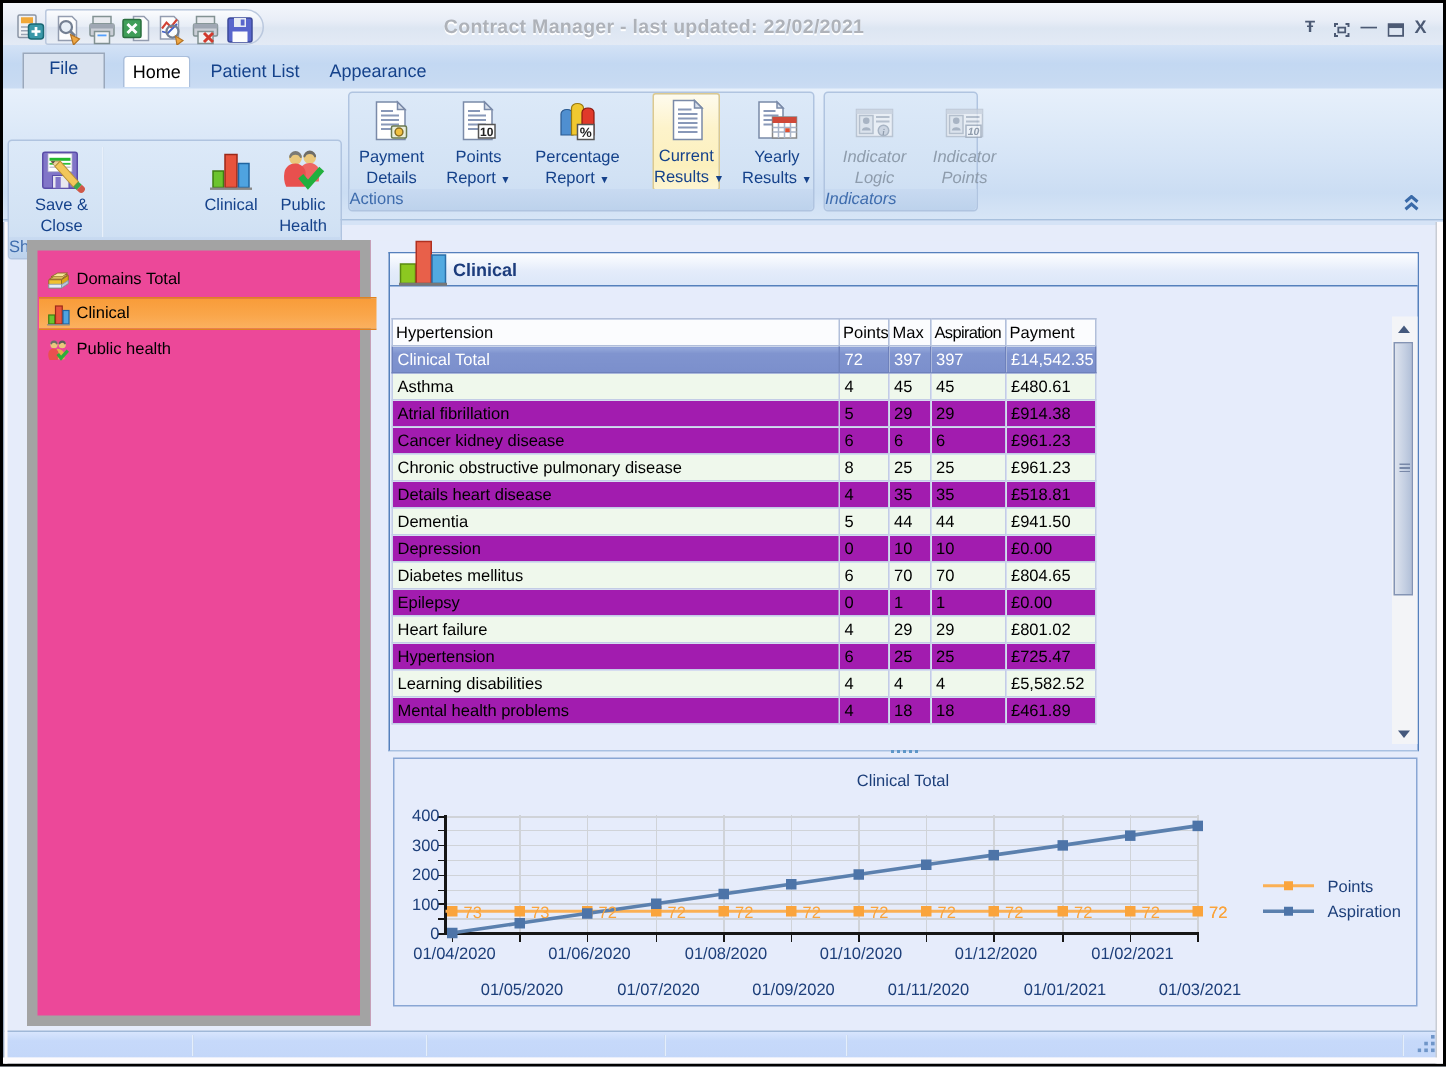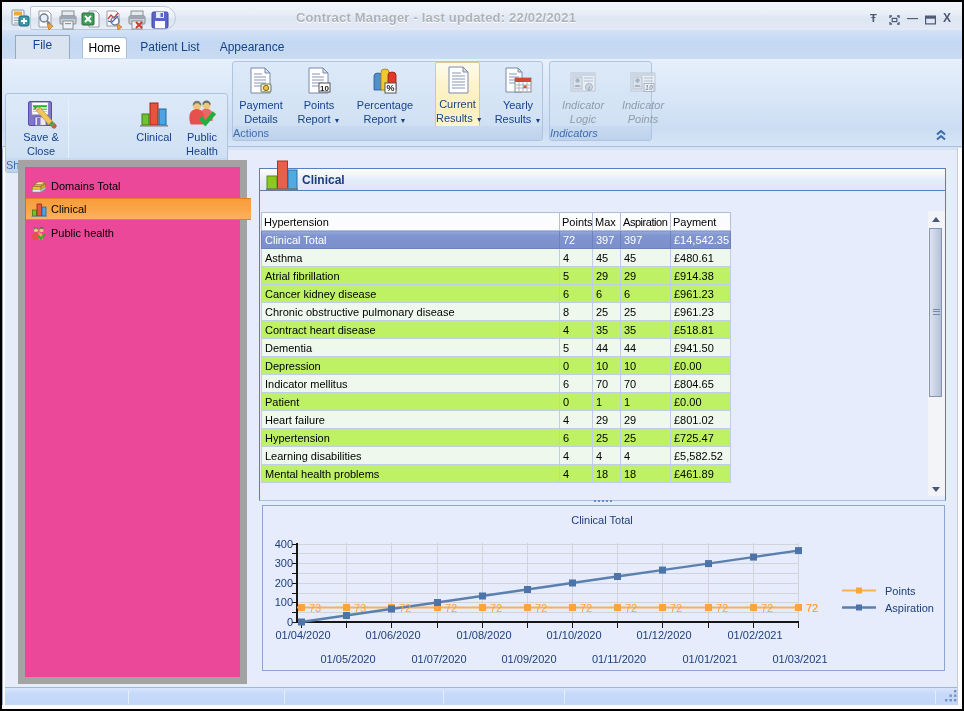--- a/index.html
+++ b/index.html
@@ -58,21 +58,21 @@
 #hdrbar { position:absolute; left:0px; top:0px; width:685px; height:22px; border-bottom:1px solid #5580bc;
   background:linear-gradient(#fdfeff, #e4ecfa 55%, #dce7f8); }
 #hdrbar .htx { position:absolute; left:42px; top:4px; font-weight:bold; font-size:12px; color:#1c3c7c; }
 #hdricon { position:absolute; left:14px; top:-1px; width:32px; height:31px; z-index:5; }
 #grid { position:absolute; left:1px; top:43px; width:470px; border-collapse:collapse; table-layout:fixed; font-size:11px; }
 #grid td { height:18px; padding:0 0 0 3px; border:1px solid #c3cce6; border-top:none; white-space:nowrap; overflow:hidden; }
 #grid tr.hdr td { background:#fbfcfe; border:1px solid #b2bfda; color:#000; padding-left:2px; }
 #grid tr.hdr td.c4 { letter-spacing:-0.45px; padding-left:2px; }
 #grid tr.sel td { background:linear-gradient(#95a9db 0%, #8094cf 25%, #7b8fcc 100%); color:#fff; border-color:#6e81bb; }
 #grid tr.g td { background:#eff8ec; }
-#grid tr.w td { background:#bef264; }
+#grid tr.w td { background:#a21caf; }
 
 #vscroll { position:absolute; left:668px; top:42px; width:17px; height:285px; background:#f3f4f7; }
 #vthumb { position:absolute; left:1px; top:17px; width:13px; height:169px; border:1px solid #8494b4;
   background:linear-gradient(90deg,#dde3ee,#c4cfe2 60%,#b2c0d8); }
 .sarrow { position:absolute; left:4px; width:0; height:0; border-left:4px solid transparent; border-right:4px solid transparent; }
 .ridges { position:absolute; left:3px; top:80px; width:7px; height:6px;
   background:repeating-linear-gradient(#7888a8 0 1px, rgba(0,0,0,0) 1px 2.5px); }
 
 #splitdots { position:absolute; left:342px; top:338px; }
 
@@ -394,49 +394,49 @@
               <td class="c5">£961.23</td>
             </tr>
       <tr class="g">
               <td class="c1">Chronic obstructive pulmonary disease</td>
               <td class="c2">8</td>
               <td class="c3">25</td>
               <td class="c4">25</td>
               <td class="c5">£961.23</td>
             </tr>
       <tr class="w">
-              <td class="c1">Contract heart disease</td>
+              <td class="c1">Details heart disease</td>
               <td class="c2">4</td>
               <td class="c3">35</td>
               <td class="c4">35</td>
               <td class="c5">£518.81</td>
             </tr>
       <tr class="g">
               <td class="c1">Dementia</td>
               <td class="c2">5</td>
               <td class="c3">44</td>
               <td class="c4">44</td>
               <td class="c5">£941.50</td>
             </tr>
       <tr class="w">
               <td class="c1">Depression</td>
               <td class="c2">0</td>
               <td class="c3">10</td>
               <td class="c4">10</td>
               <td class="c5">£0.00</td>
             </tr>
       <tr class="g">
-              <td class="c1">Indicator mellitus</td>
+              <td class="c1">Diabetes mellitus</td>
               <td class="c2">6</td>
               <td class="c3">70</td>
               <td class="c4">70</td>
               <td class="c5">£804.65</td>
             </tr>
       <tr class="w">
-              <td class="c1">Patient</td>
+              <td class="c1">Epilepsy</td>
               <td class="c2">0</td>
               <td class="c3">1</td>
               <td class="c4">1</td>
               <td class="c5">£0.00</td>
             </tr>
       <tr class="g">
               <td class="c1">Heart failure</td>
               <td class="c2">4</td>
               <td class="c3">29</td>
               <td class="c4">29</td>

